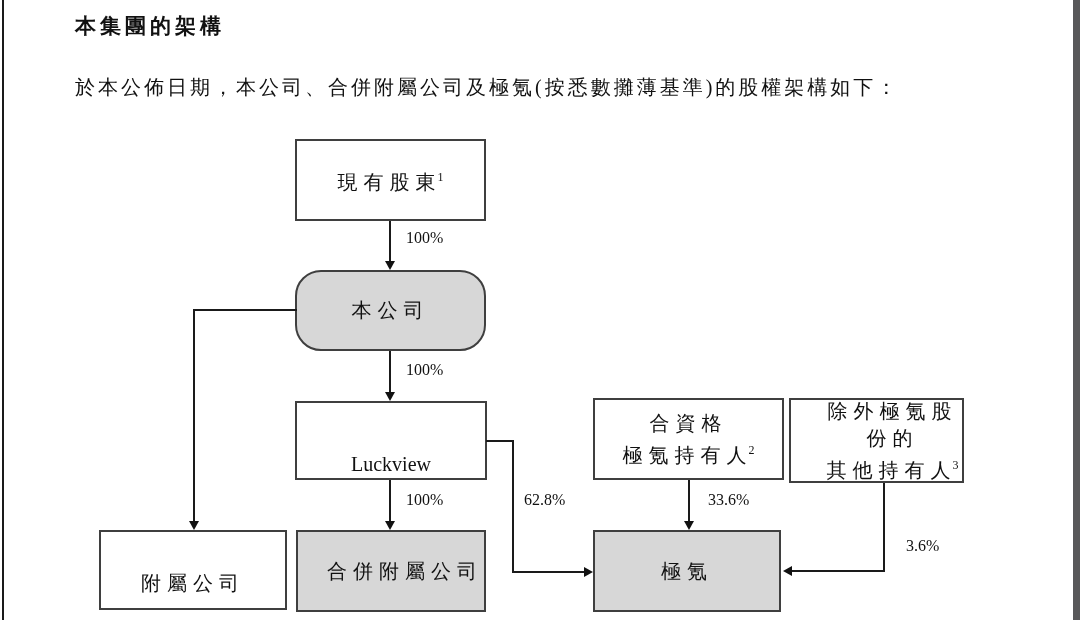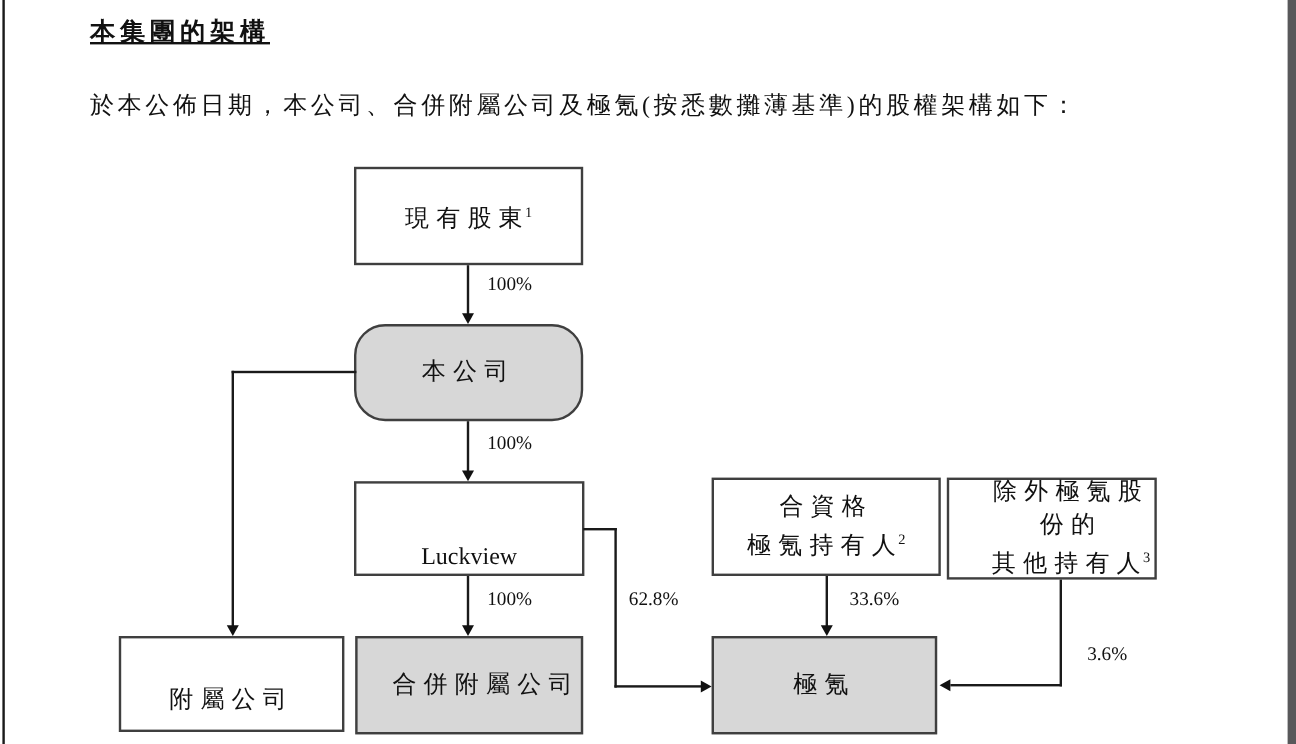--- a/index.html
+++ b/index.html
@@ -8,21 +8,21 @@
     width:1080px;height:620px;
     background:#ffffff;
     font-family:"Liberation Serif","DejaVu Serif",serif;
     color:#111111;
     overflow:hidden;
   }
   .left-rule{position:absolute;left:2px;top:0;width:2px;height:620px;background:#1a1a1a;}
   .right-bar{position:absolute;right:0;top:0;width:7px;height:620px;background:#58585a;}
   .title{
     position:absolute;left:75px;top:12px;margin:0;
-    font-size:21px;font-weight:bold;letter-spacing:4px;text-decoration:underline;
+    font-size:21px;font-weight:bold;letter-spacing:4px;
   }
   .intro{
     position:absolute;left:75px;top:74px;margin:0;
     font-size:20px;letter-spacing:3px;white-space:nowrap;
   }
   .diagram{position:absolute;left:0;top:0;width:1080px;height:620px;}
   .node{
     position:absolute;
     box-sizing:border-box;
     border:2px solid #3f3f3f;

